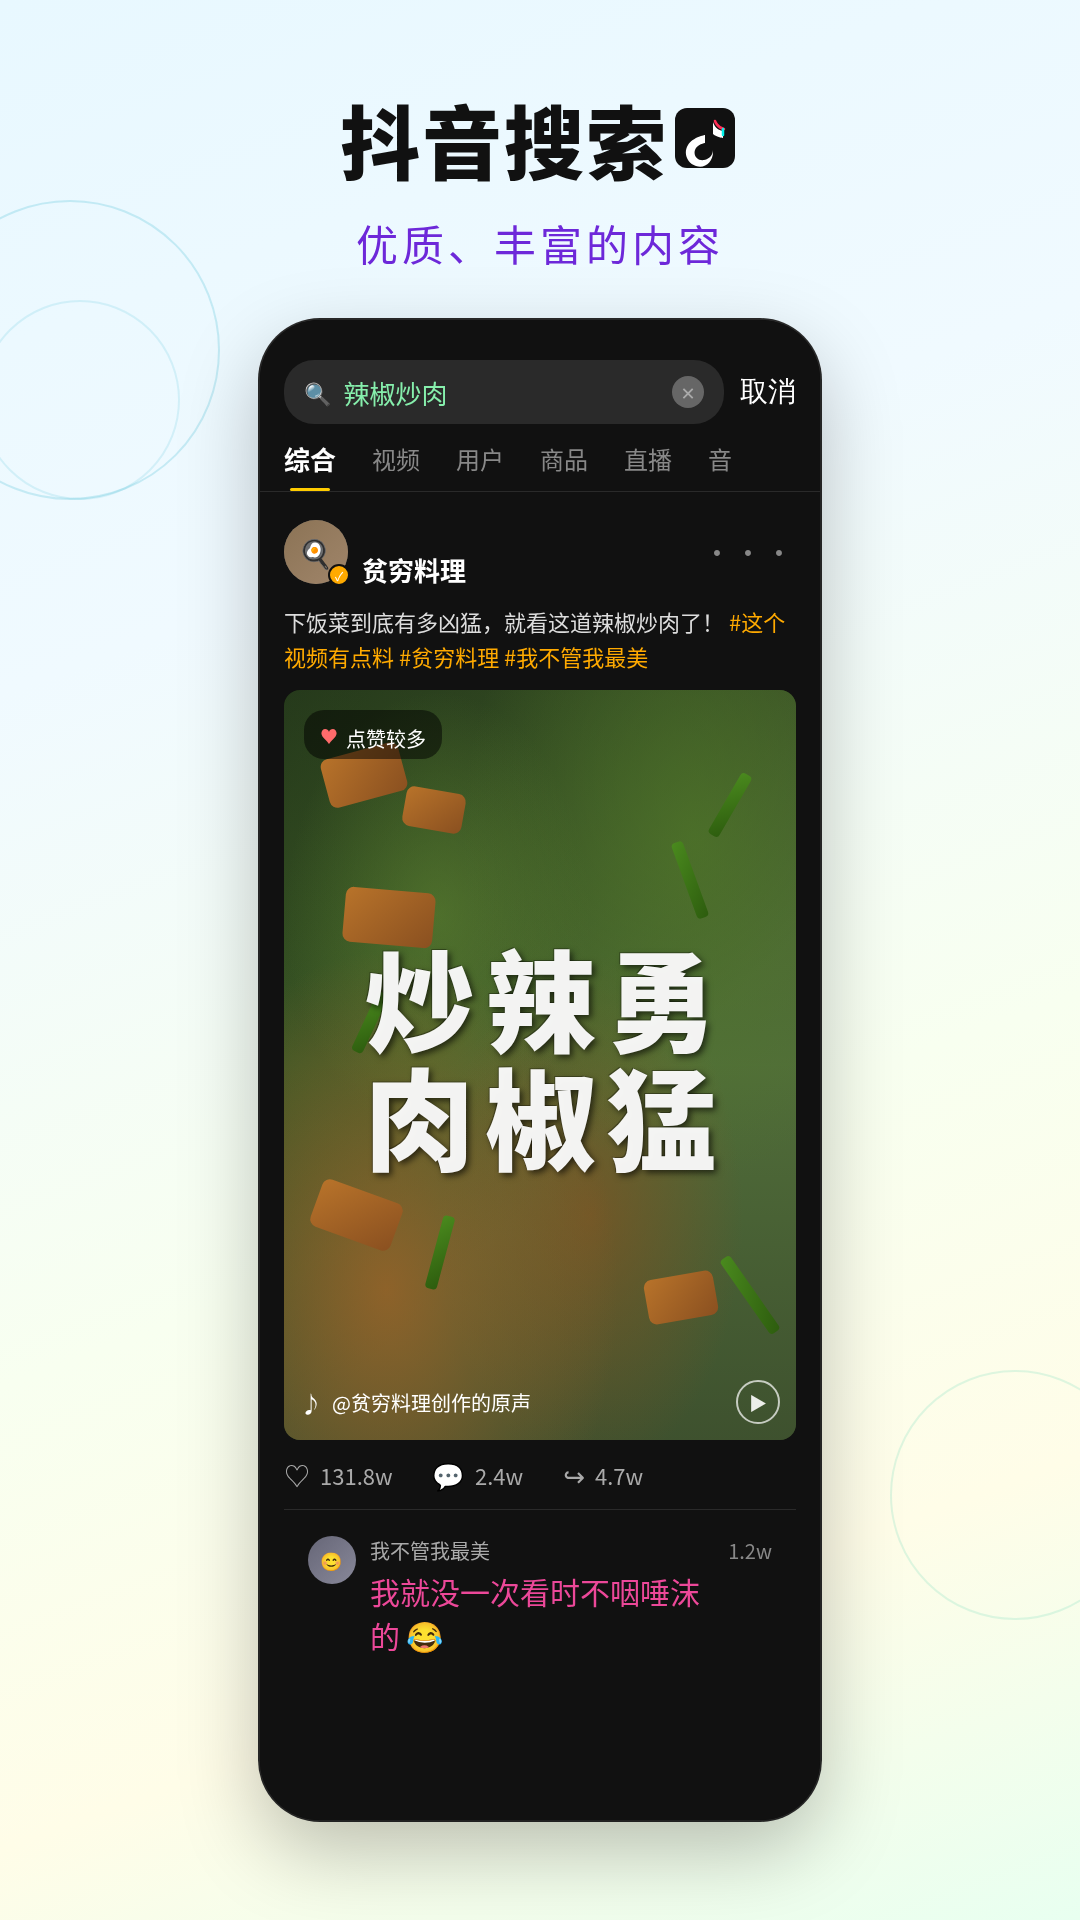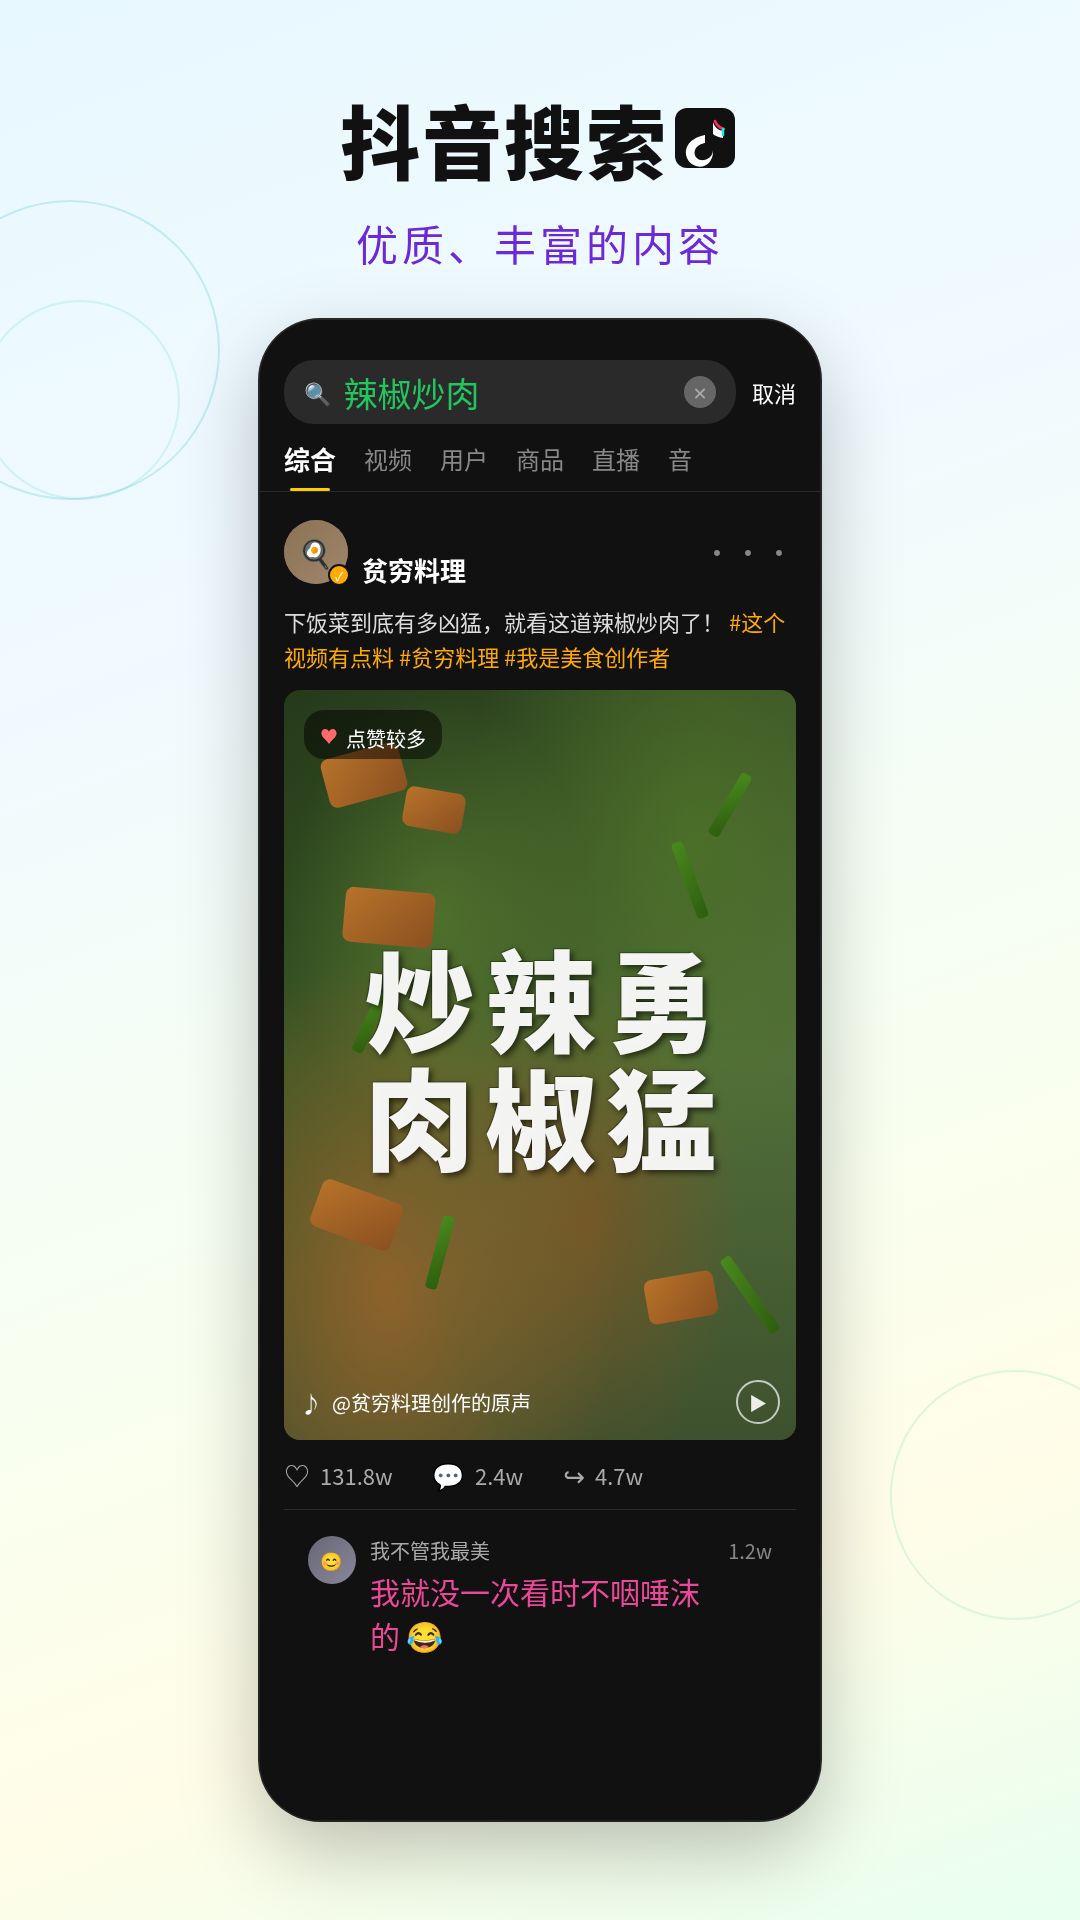--- a/index.html
+++ b/index.html
@@ -126,51 +126,52 @@
       padding: 0 20px;
       gap: 12px;
     }
 
     .search-icon-inner {
       color: #888;
       font-size: 22px;
     }
 
     .search-text {
-      color: #22c55e;
-      font-size: 34px;
+      color: #86efac;
+      font-size: 26px;
       flex: 1;
     }
 
     .search-clear {
       width: 32px;
       height: 32px;
       background: #666;
       border-radius: 50%;
       display: flex;
       align-items: center;
       justify-content: center;
       color: #aaa;
       font-size: 18px;
     }
 
     .search-cancel {
       color: #fff;
-      font-size: 22px;
+      font-size: 28px;
       white-space: nowrap;
       flex-shrink: 0;
+      font-family: Liberation Serif, serif;
     }
 
     
     .tabs-bar {
       background: #111;
       display: flex;
       align-items: center;
       padding: 16px 24px 0 24px;
-      gap: 28px;
+      gap: 36px;
       border-bottom: 1px solid #2a2a2a;
       flex-shrink: 0;
     }
 
     .tab-item {
       color: #888;
       font-size: 24px;
       padding-bottom: 14px;
       position: relative;
     }
@@ -517,21 +518,21 @@
             <div class="avatar">
               <div class="avatar-img">🍳</div>
               <div class="verified-badge">✓</div>
             </div>
             <span class="author-name">贫穷料理</span>
           </div>
           <span class="more-icon">···</span>
         </div>
 
         <div class="post-desc">
-          <span>下饭菜到底有多凶猛，就看这道辣椒炒肉了！ </span><span class="hashtag">#这个视频有点料 </span><span class="hashtag">#贫穷料理 </span><span class="hashtag">#我是美食创作者</span>
+          <span>下饭菜到底有多凶猛，就看这道辣椒炒肉了！ </span><span class="hashtag">#这个视频有点料 </span><span class="hashtag">#贫穷料理 </span><span class="hashtag">#我不管我最美</span>
         </div>
 
         <div class="video-thumb">
           <div class="video-bg">
 
             <div class="food-overlay"></div>
 
             <div class="meat-piece" style="width:80px;height:50px;top:60px;left:40px;transform:rotate(-15deg);"></div>
             <div class="meat-piece" style="width:60px;height:40px;top:100px;left:120px;transform:rotate(10deg);"></div>
             <div class="meat-piece" style="width:90px;height:55px;top:200px;left:60px;transform:rotate(5deg);"></div>

